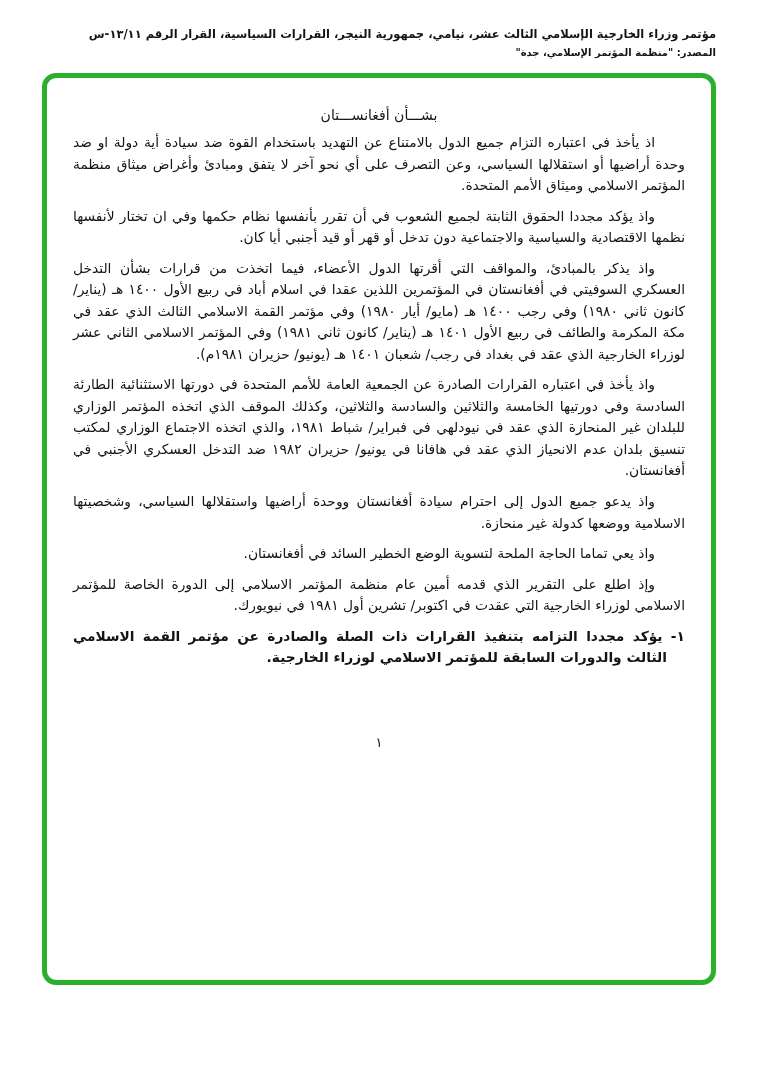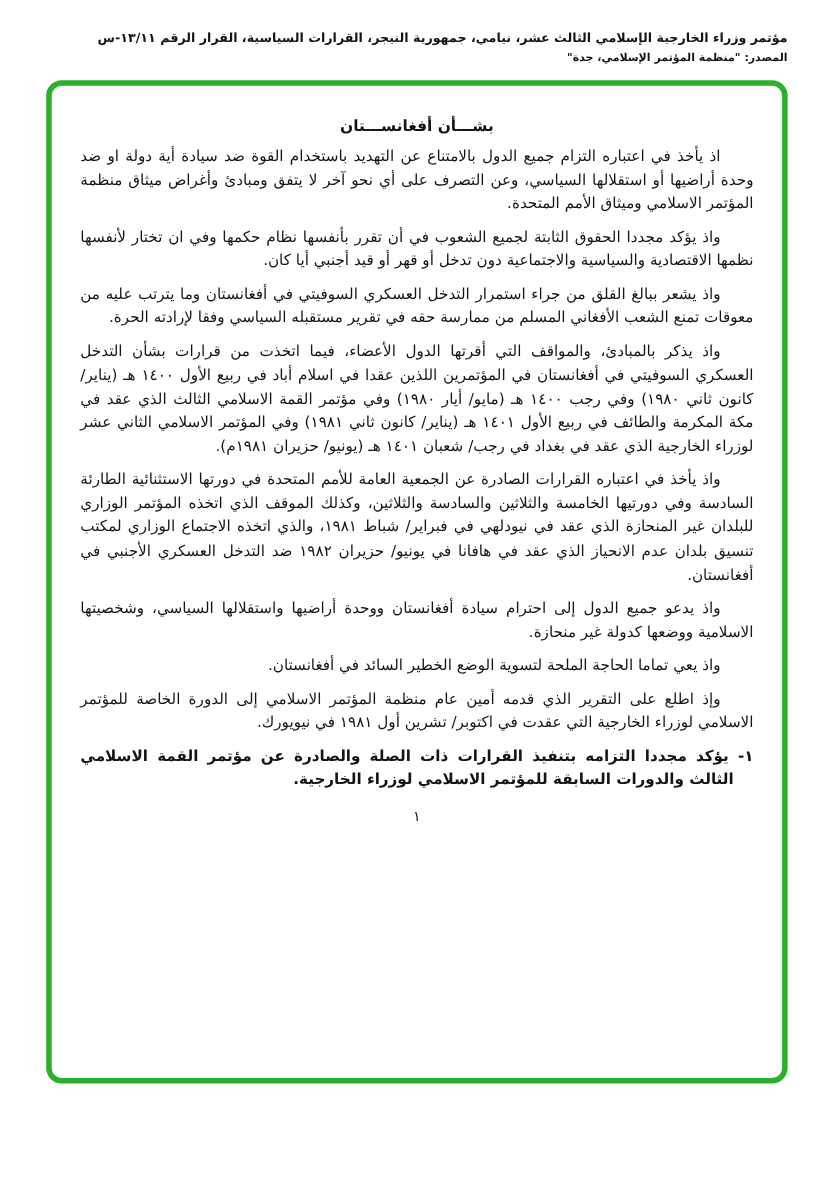--- a/index.html
+++ b/index.html
@@ -43,21 +43,21 @@
   }
   .title1 {
     text-align: center;
     font-size: 13.5px;
     font-weight: bold;
     letter-spacing: 0.5px;
   }
   .title2 {
     text-align: center;
     font-size: 14px;
-    font-weight: bold;
+    font-weight: normal;
     margin-top: 7px;
     letter-spacing: 1px;
   }
   .body-text { margin-top: 8px; }
   .body-text p {
     font-size: 13.8px;
     line-height: 1.56;
     text-align: justify;
     text-justify: inter-word;
     text-indent: 30px;
@@ -88,21 +88,20 @@
     <div class="h1">مؤتمر وزراء الخارجية الإسلامي الثالث عشر، نيامي، جمهورية النيجر، القرارات السياسية، القرار الرقم ١٣/١١-س</div>
     <div class="h2">المصدر:  "منظمة المؤتمر الإسلامي، جدة"</div>
   </div>
 
   <div class="green-frame">
     <div class="title2">بشـــأن أفغانســـتان</div>
 
     <div class="body-text">
       <p>اذ يأخذ في اعتباره التزام جميع الدول بالامتناع عن التهديد باستخدام القوة ضد سيادة أية دولة او ضد وحدة أراضيها أو استقلالها السياسي، وعن التصرف على أي نحو آخر لا يتفق ومبادئ وأغراض ميثاق منظمة المؤتمر الاسلامي وميثاق الأمم المتحدة.</p>
       <p>واذ يؤكد مجددا الحقوق الثابتة لجميع الشعوب في أن تقرر بأنفسها نظام حكمها وفي ان تختار لأنفسها نظمها الاقتصادية والسياسية والاجتماعية دون تدخل أو قهر أو قيد أجنبي أيا كان.</p>
-      <p>واذ يشعر ببالغ القلق من جراء استمرار التدخل العسكري السوفيتي في أفغانستان وما يترتب عليه من معوقات تمنع الشعب الأفغاني المسلم من ممارسة حقه في تقرير مستقبله السياسي وفقا لإرادته الحرة.</p>
       <p>واذ يذكر بالمبادئ، والمواقف التي أقرتها الدول الأعضاء، فيما اتخذت من قرارات بشأن التدخل العسكري السوفيتي في أفغانستان في المؤتمرين اللذين عقدا في اسلام أباد في ربيع الأول ١٤٠٠ هـ (يناير/ كانون ثاني ١٩٨٠) وفي رجب ١٤٠٠ هـ (مايو/ أيار ١٩٨٠) وفي مؤتمر القمة الاسلامي الثالث الذي عقد في مكة المكرمة والطائف في ربيع الأول ١٤٠١ هـ (يناير/ كانون ثاني ١٩٨١) وفي المؤتمر الاسلامي الثاني عشر لوزراء الخارجية الذي عقد في بغداد في رجب/ شعبان ١٤٠١ هـ (يونيو/ حزيران ١٩٨١م).</p>
       <p>واذ يأخذ في اعتباره القرارات الصادرة عن الجمعية العامة للأمم المتحدة في دورتها الاستثنائية الطارئة السادسة وفي دورتيها الخامسة والثلاثين والسادسة والثلاثين، وكذلك الموقف الذي اتخذه المؤتمر الوزاري للبلدان غير المنحازة الذي عقد في نيودلهي في فبراير/ شباط ١٩٨١، والذي اتخذه الاجتماع الوزاري لمكتب تنسيق بلدان عدم الانحياز الذي عقد في هافانا في يونيو/ حزيران ١٩٨٢ ضد التدخل العسكري الأجنبي في أفغانستان.</p>
       <p>واذ يدعو جميع الدول إلى احترام سيادة أفغانستان ووحدة أراضيها واستقلالها السياسي، وشخصيتها الاسلامية ووضعها كدولة غير منحازة.</p>
       <p>واذ يعي تماما الحاجة الملحة لتسوية الوضع الخطير السائد في أفغانستان.</p>
       <p>وإذ اطلع على التقرير الذي قدمه أمين عام منظمة المؤتمر الاسلامي إلى الدورة الخاصة للمؤتمر الاسلامي لوزراء الخارجية التي عقدت في اكتوبر/ تشرين أول ١٩٨١ في نيويورك.</p>
       <p class="numbered">١- يؤكد مجددا التزامه بتنفيذ القرارات ذات الصلة والصادرة عن مؤتمر القمة الاسلامي الثالث والدورات السابقة للمؤتمر الاسلامي لوزراء الخارجية.</p>
     </div>
   </div>
 
   <div class="page-number">١</div>

